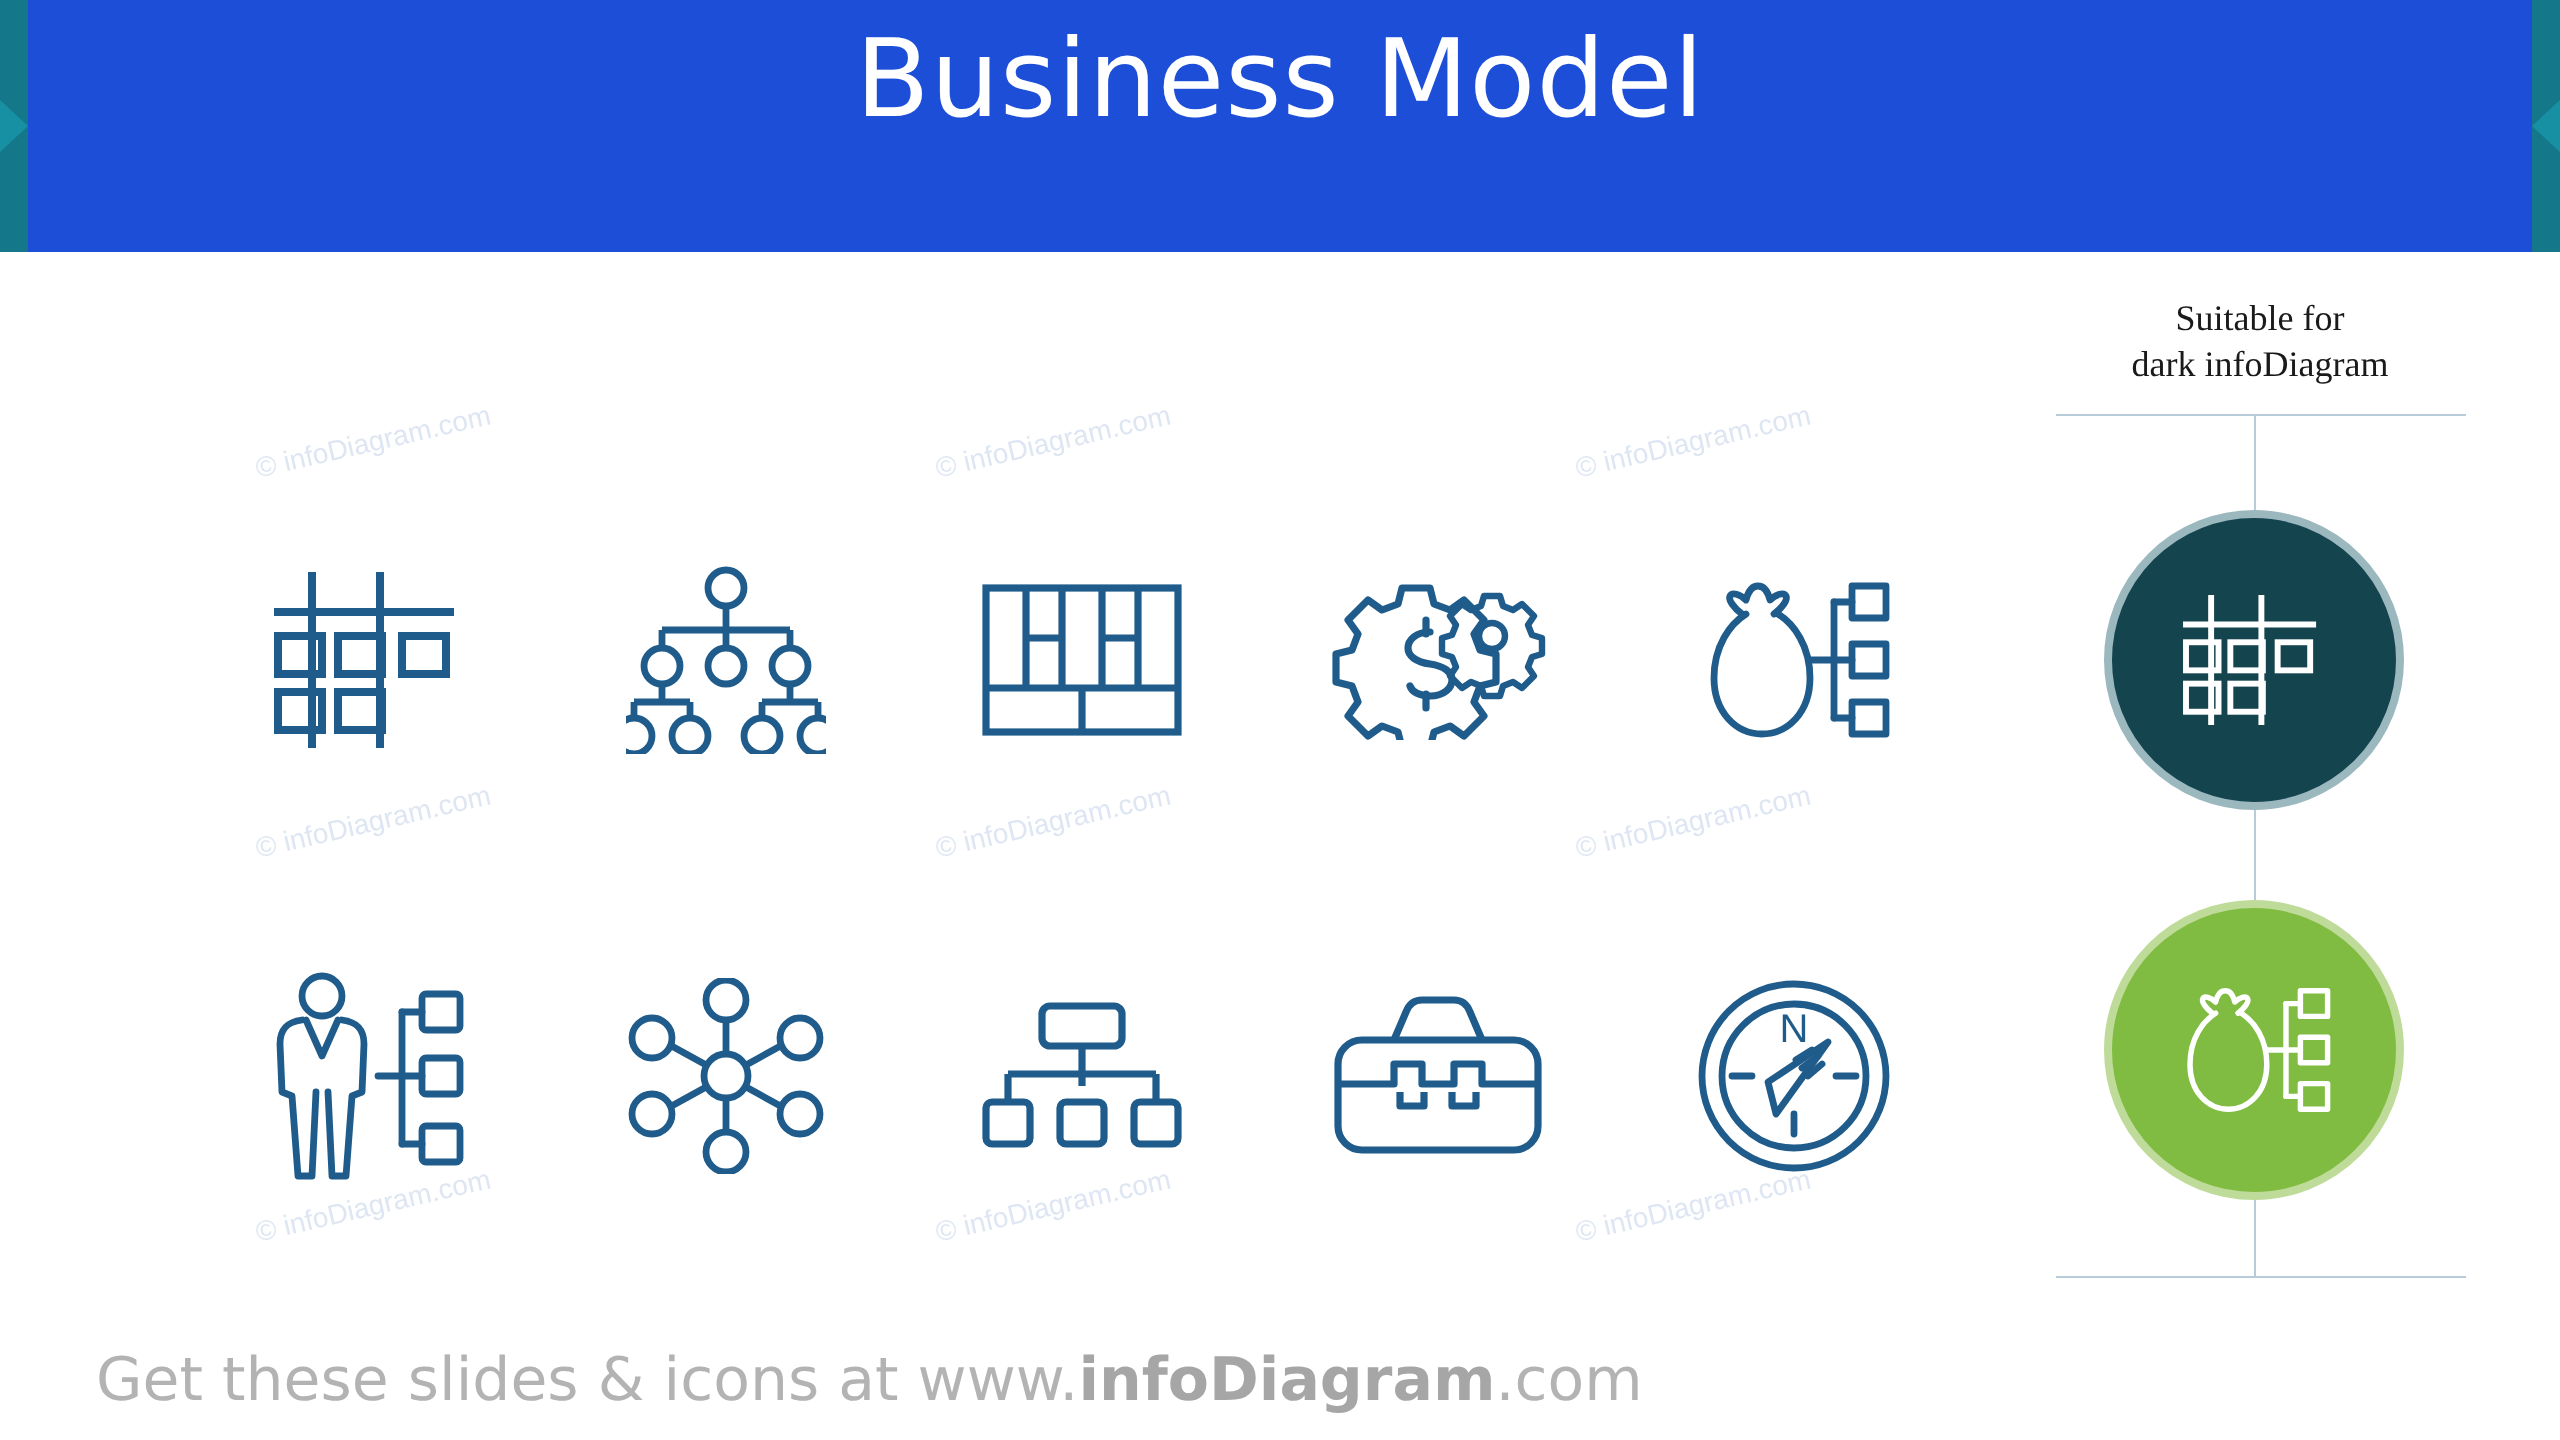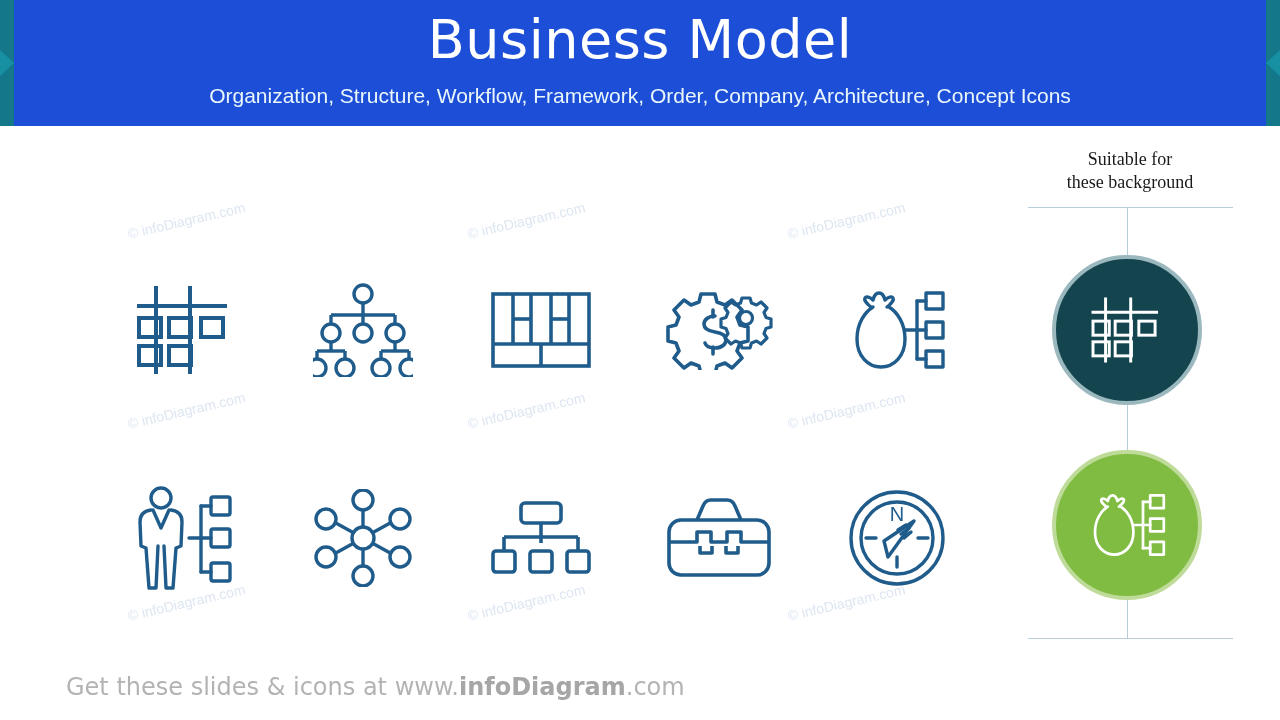--- a/index.html
+++ b/index.html
@@ -148,41 +148,40 @@
   .circle.green {
     top: 320px;
     background: #80bc42;
     border: 4px solid #bfdb99;
   }
   .circle svg { display: block; }
 
   
   .footer {
     position: absolute;
-    left: 66px; top: 673px;
+    left: 48px; top: 673px;
     color: #b3b3b3;
-    font-size: 24px;
+    font-size: 30px;
     font-weight: 400;
     font-family: "DejaVu Sans", sans-serif;
     white-space: nowrap;
   }
   .footer b { font-weight: 700; color: #a6a6a6; }
 </style>
 </head>
 <body>
 
 <div class="slide">
 
   <div class="header">
     <div class="header-edge left"></div>
     <div class="notch left"></div>
     <div class="header-edge right"></div>
     <div class="notch right"></div>
     <div class="title">Business Model</div>
-    <div class="subtitle">Organization, Structure, Workflow, Framework, Order, Company, Architecture, Concept Icons</div>
   </div>
 
   <div class="wm-layer">
     <div class="wm" style="left:128px;top:100px">© infoDiagram.com</div>
     <div class="wm" style="left:468px;top:100px">© infoDiagram.com</div>
     <div class="wm" style="left:788px;top:100px">© infoDiagram.com</div>
     <div class="wm" style="left:128px;top:290px">© infoDiagram.com</div>
     <div class="wm" style="left:468px;top:290px">© infoDiagram.com</div>
     <div class="wm" style="left:788px;top:290px">© infoDiagram.com</div>
     <div class="wm" style="left:128px;top:482px">© infoDiagram.com</div>
@@ -339,21 +338,21 @@
         <line x1="63" y1="43" x2="56" y2="49"></line>
         <text x="49" y="32" font-size="20" font-family="Liberation Sans, sans-serif" fill="#1f5c8b" stroke="none" text-anchor="middle">N</text>
       </svg>
     </div>
 
   </div>
 
   <div class="right-panel">
     <div class="rp-label top">
       <span>Suitable for</span><br>
-      <span>these background</span>
+      <span>dark infoDiagram</span>
     </div>
     <div class="rp-hline top"></div>
     <div class="rp-vline"></div>
 
     <div class="circle dark">
       <svg width="74" height="68" viewBox="0 0 100 92" fill="none" stroke="#ffffff" stroke-width="4">
         <line x1="21" y1="2" x2="21" y2="90"></line>
         <line x1="55" y1="2" x2="55" y2="90"></line>
         <line x1="2" y1="22" x2="92" y2="22"></line>
         <rect x="4" y="34" width="22" height="19"></rect>

